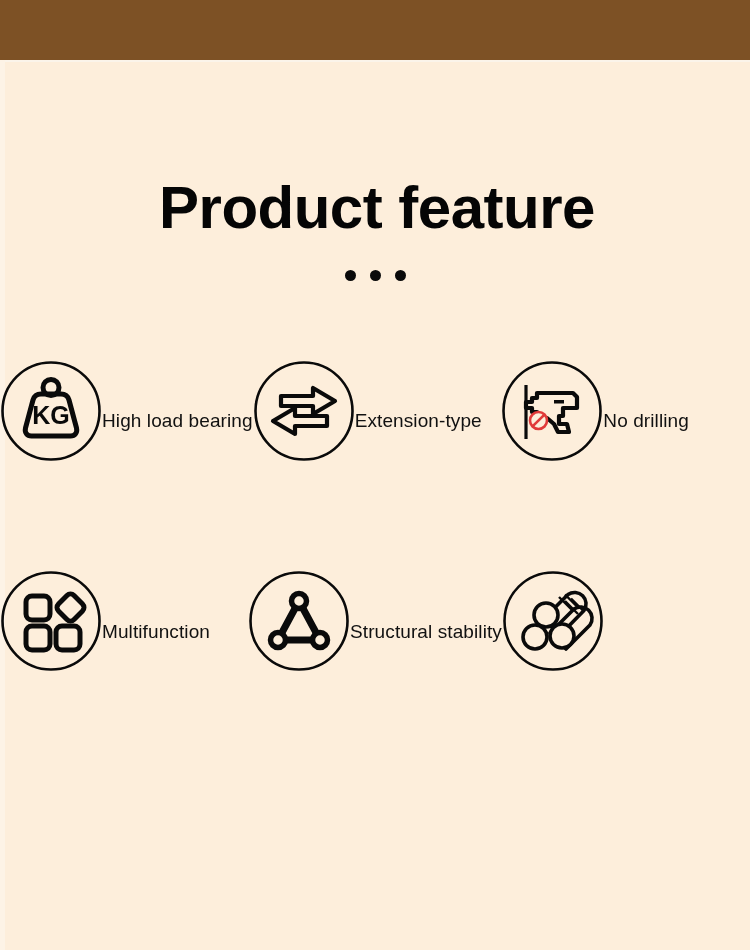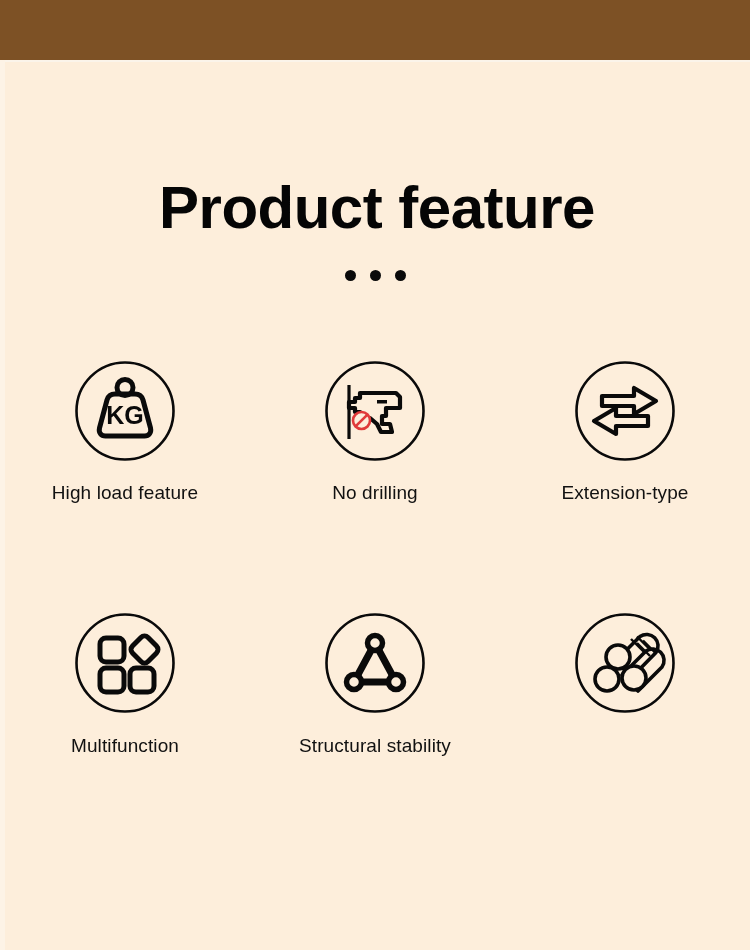--- a/index.html
+++ b/index.html
@@ -81,21 +81,21 @@
   .row {
     display: flex;
     width: 750px;
   }
   .row.row-2 {
     margin-top: 108px;
   }
   .cell {
     flex: 1 1 0;
     display: flex;
-    flex-direction: column;
+    flex-direction: row;
     align-items: center;
   }
   .icon-circle {
     width: 102px;
     height: 102px;
     display: block;
   }
   .cell-label {
     margin-top: 20px;
     font-size: 19px;
@@ -129,42 +129,42 @@
 
     <div class="row row-1">
 
       <div class="cell">
         <svg class="icon-circle" viewBox="0 0 102 102">
           <circle cx="51" cy="51" r="48.5" fill="none" stroke="#0a0a0a" stroke-width="2.6"></circle>
           <circle cx="51" cy="27.5" r="8" fill="none" stroke="#0a0a0a" stroke-width="5"></circle>
           <path d="M41 34 C36.5 34 34 36.5 33 40 L25.5 68 C24.5 72.5 27 76 31.5 76 L70.5 76 C75 76 77.5 72.5 76.5 68 L69 40 C68 36.5 65.5 34 61 34 Z" fill="none" stroke="#0a0a0a" stroke-width="5" stroke-linejoin="round"></path>
           <text x="51" y="64" text-anchor="middle" font-family="Liberation Sans, sans-serif" font-size="25" font-weight="bold" fill="#0a0a0a">KG</text>
         </svg>
-        <div class="cell-label">High load feature</div>
+        <div class="cell-label">High load bearing</div>
+      </div>
+
+      <div class="cell">
+        <svg class="icon-circle" viewBox="0 0 102 102">
+          <circle cx="51" cy="51" r="48.5" fill="none" stroke="#0a0a0a" stroke-width="2.6"></circle>
+          <path d="M60 28 L60 36 L28 36 L28 46 L60 46 L60 54 L82 41 Z" fill="none" stroke="#0a0a0a" stroke-width="4.2" stroke-linejoin="round"></path>
+          <path d="M42 48 L42 56 L74 56 L74 66 L42 66 L42 74 L20 61 Z" fill="none" stroke="#0a0a0a" stroke-width="4.2" stroke-linejoin="round"></path>
+        </svg>
+        <div class="cell-label">Extension-type</div>
       </div>
 
       <div class="cell">
         <svg class="icon-circle" viewBox="0 0 102 102">
           <circle cx="51" cy="51" r="48.5" fill="none" stroke="#0a0a0a" stroke-width="2.6"></circle>
           <line x1="25" y1="25" x2="25" y2="79" stroke="#0a0a0a" stroke-width="3.2"></line>
           <path d="M25 42 L31 42 L31 38 L36 38 L36 33 L72 33 L76 37 L76 48 L62 48 L62 56 L58 56 L58 64 L66 64 L68 72 L57 72 L53 64 L46 58 L36 58 L36 52 L31 52 L31 48 L25 48 Z" fill="none" stroke="#0a0a0a" stroke-width="4.2" stroke-linejoin="round"></path>
           <rect x="53" y="40" width="10" height="3.5" fill="#0a0a0a"></rect>
           <circle cx="37.5" cy="60.5" r="8.5" fill="#fdeedb" stroke="#e03a3a" stroke-width="2.6"></circle>
           <line x1="31.8" y1="66.2" x2="43.2" y2="54.8" stroke="#e03a3a" stroke-width="2.6"></line>
         </svg>
         <div class="cell-label">No drilling</div>
-      </div>
-
-      <div class="cell">
-        <svg class="icon-circle" viewBox="0 0 102 102">
-          <circle cx="51" cy="51" r="48.5" fill="none" stroke="#0a0a0a" stroke-width="2.6"></circle>
-          <path d="M60 28 L60 36 L28 36 L28 46 L60 46 L60 54 L82 41 Z" fill="none" stroke="#0a0a0a" stroke-width="4.2" stroke-linejoin="round"></path>
-          <path d="M42 48 L42 56 L74 56 L74 66 L42 66 L42 74 L20 61 Z" fill="none" stroke="#0a0a0a" stroke-width="4.2" stroke-linejoin="round"></path>
-        </svg>
-        <div class="cell-label">Extension-type</div>
       </div>
 
     </div>
 
     <div class="row row-2">
 
       <div class="cell">
         <svg class="icon-circle" viewBox="0 0 102 102">
           <circle cx="51" cy="51" r="48.5" fill="none" stroke="#0a0a0a" stroke-width="2.6"></circle>
           <rect x="26" y="26" width="24" height="24" rx="6" fill="none" stroke="#0a0a0a" stroke-width="5"></rect>

